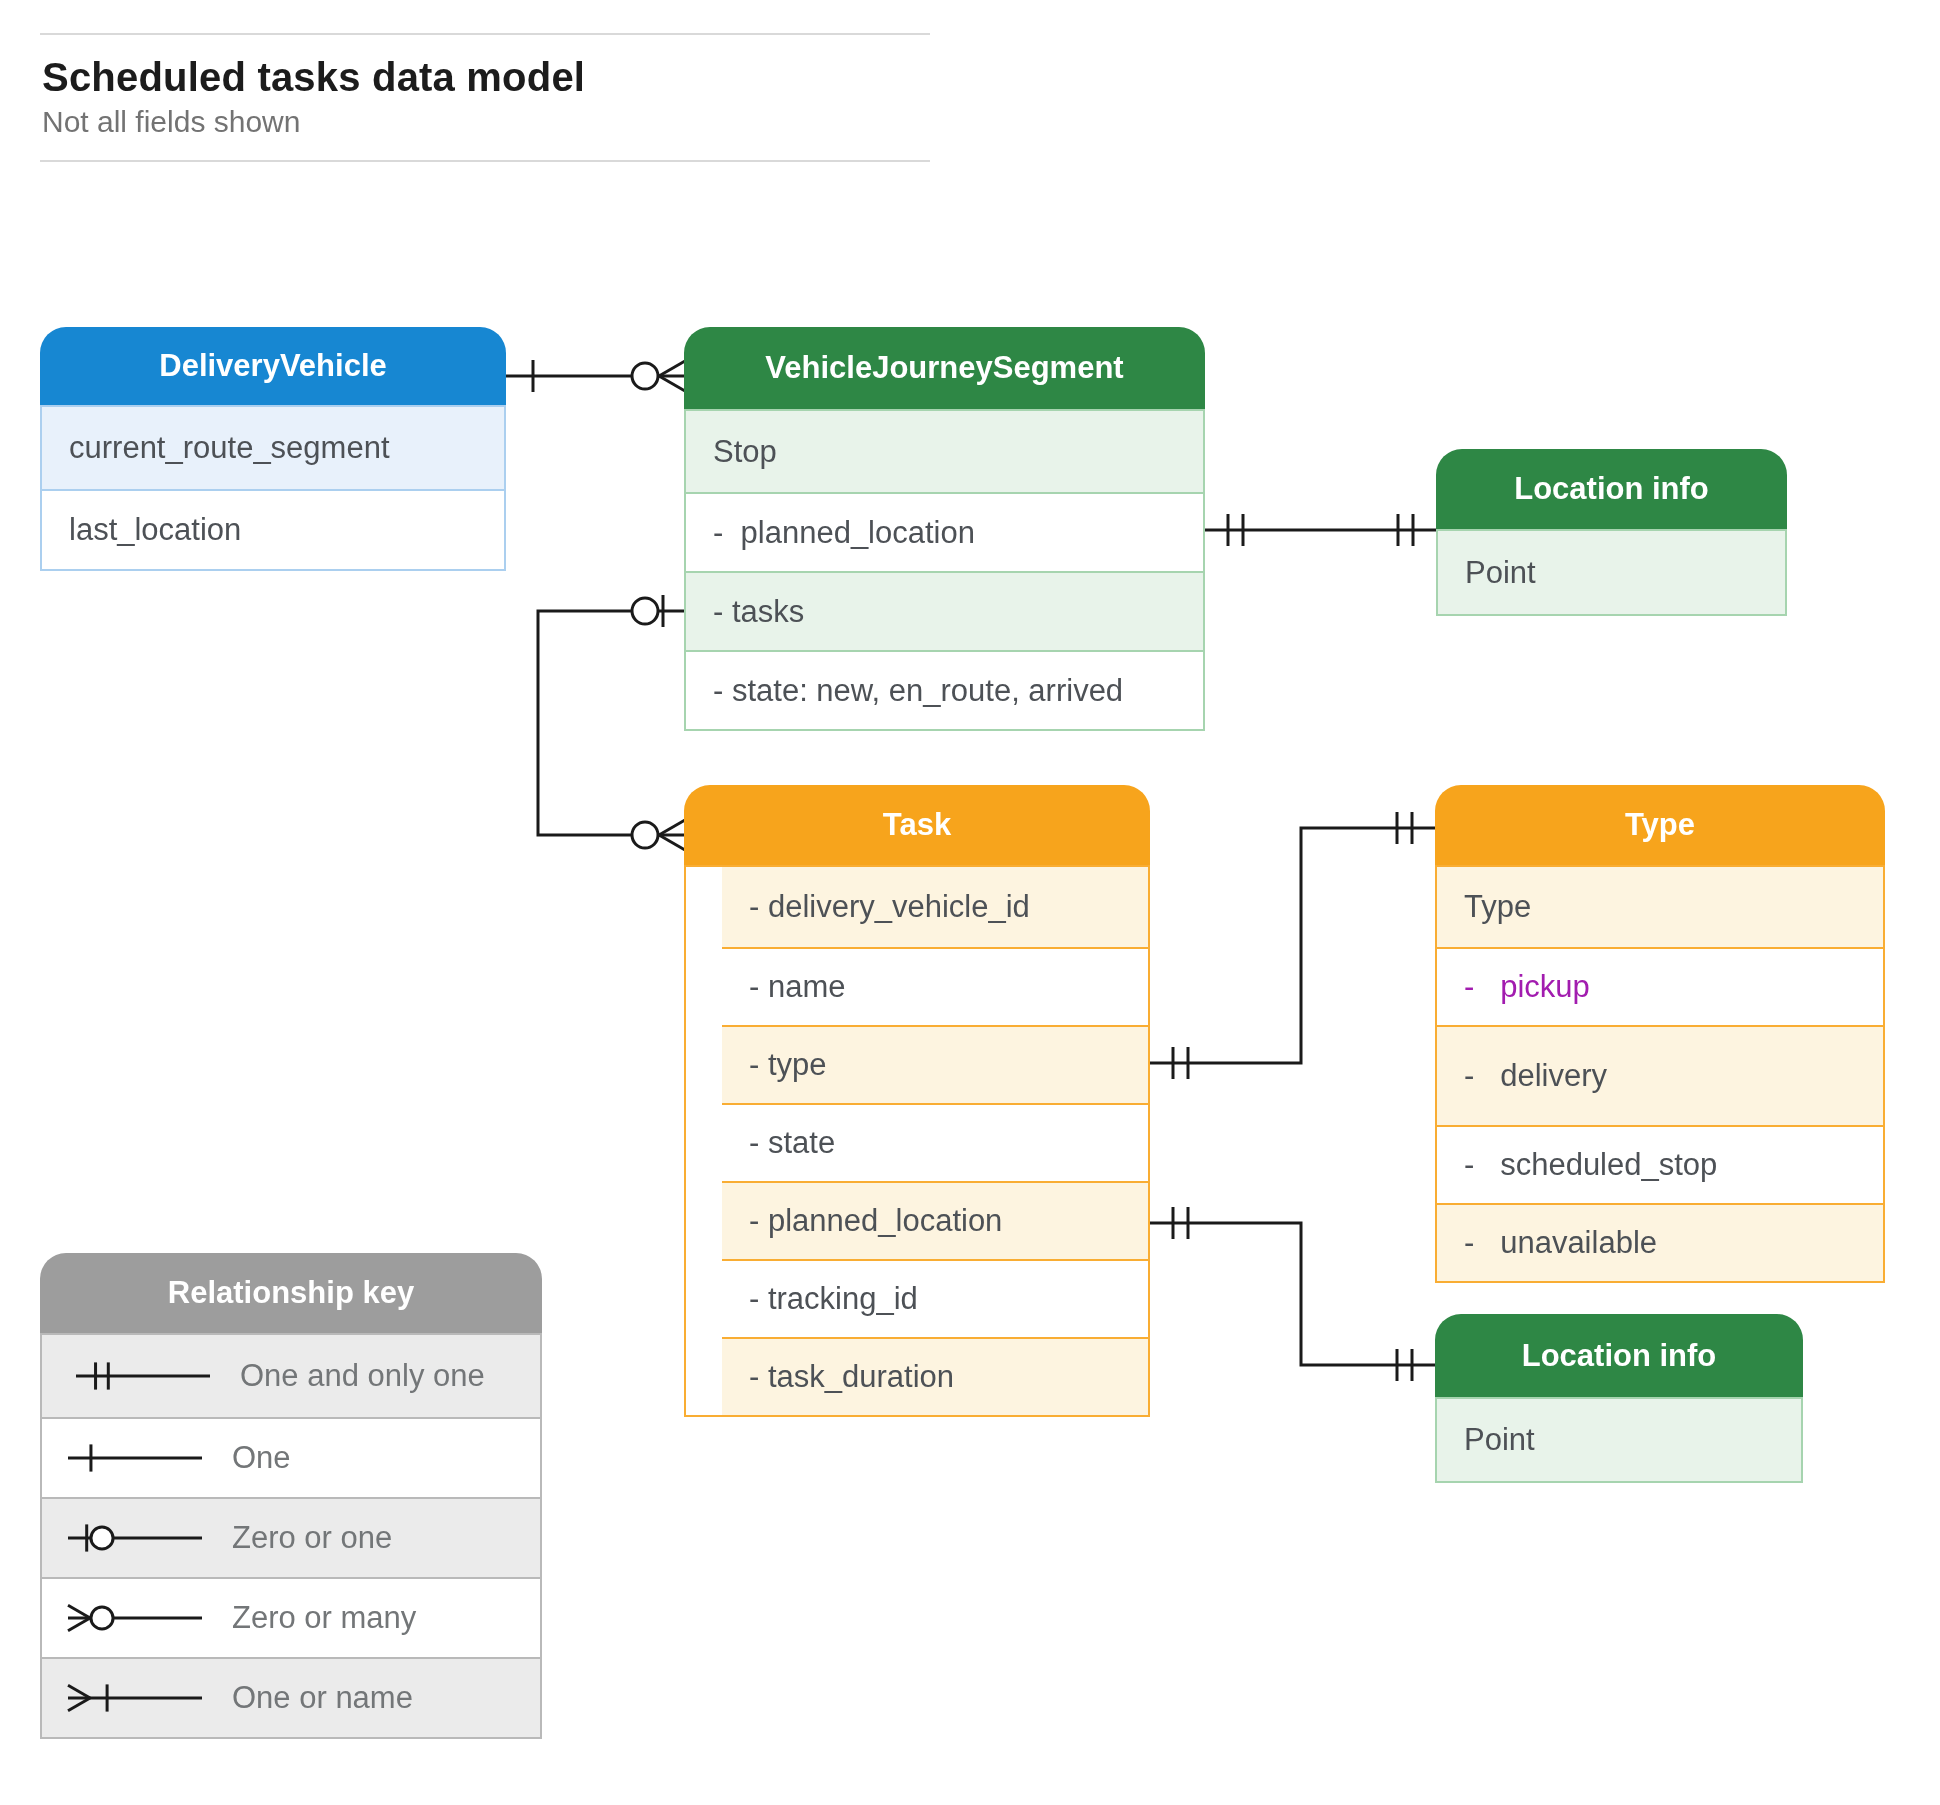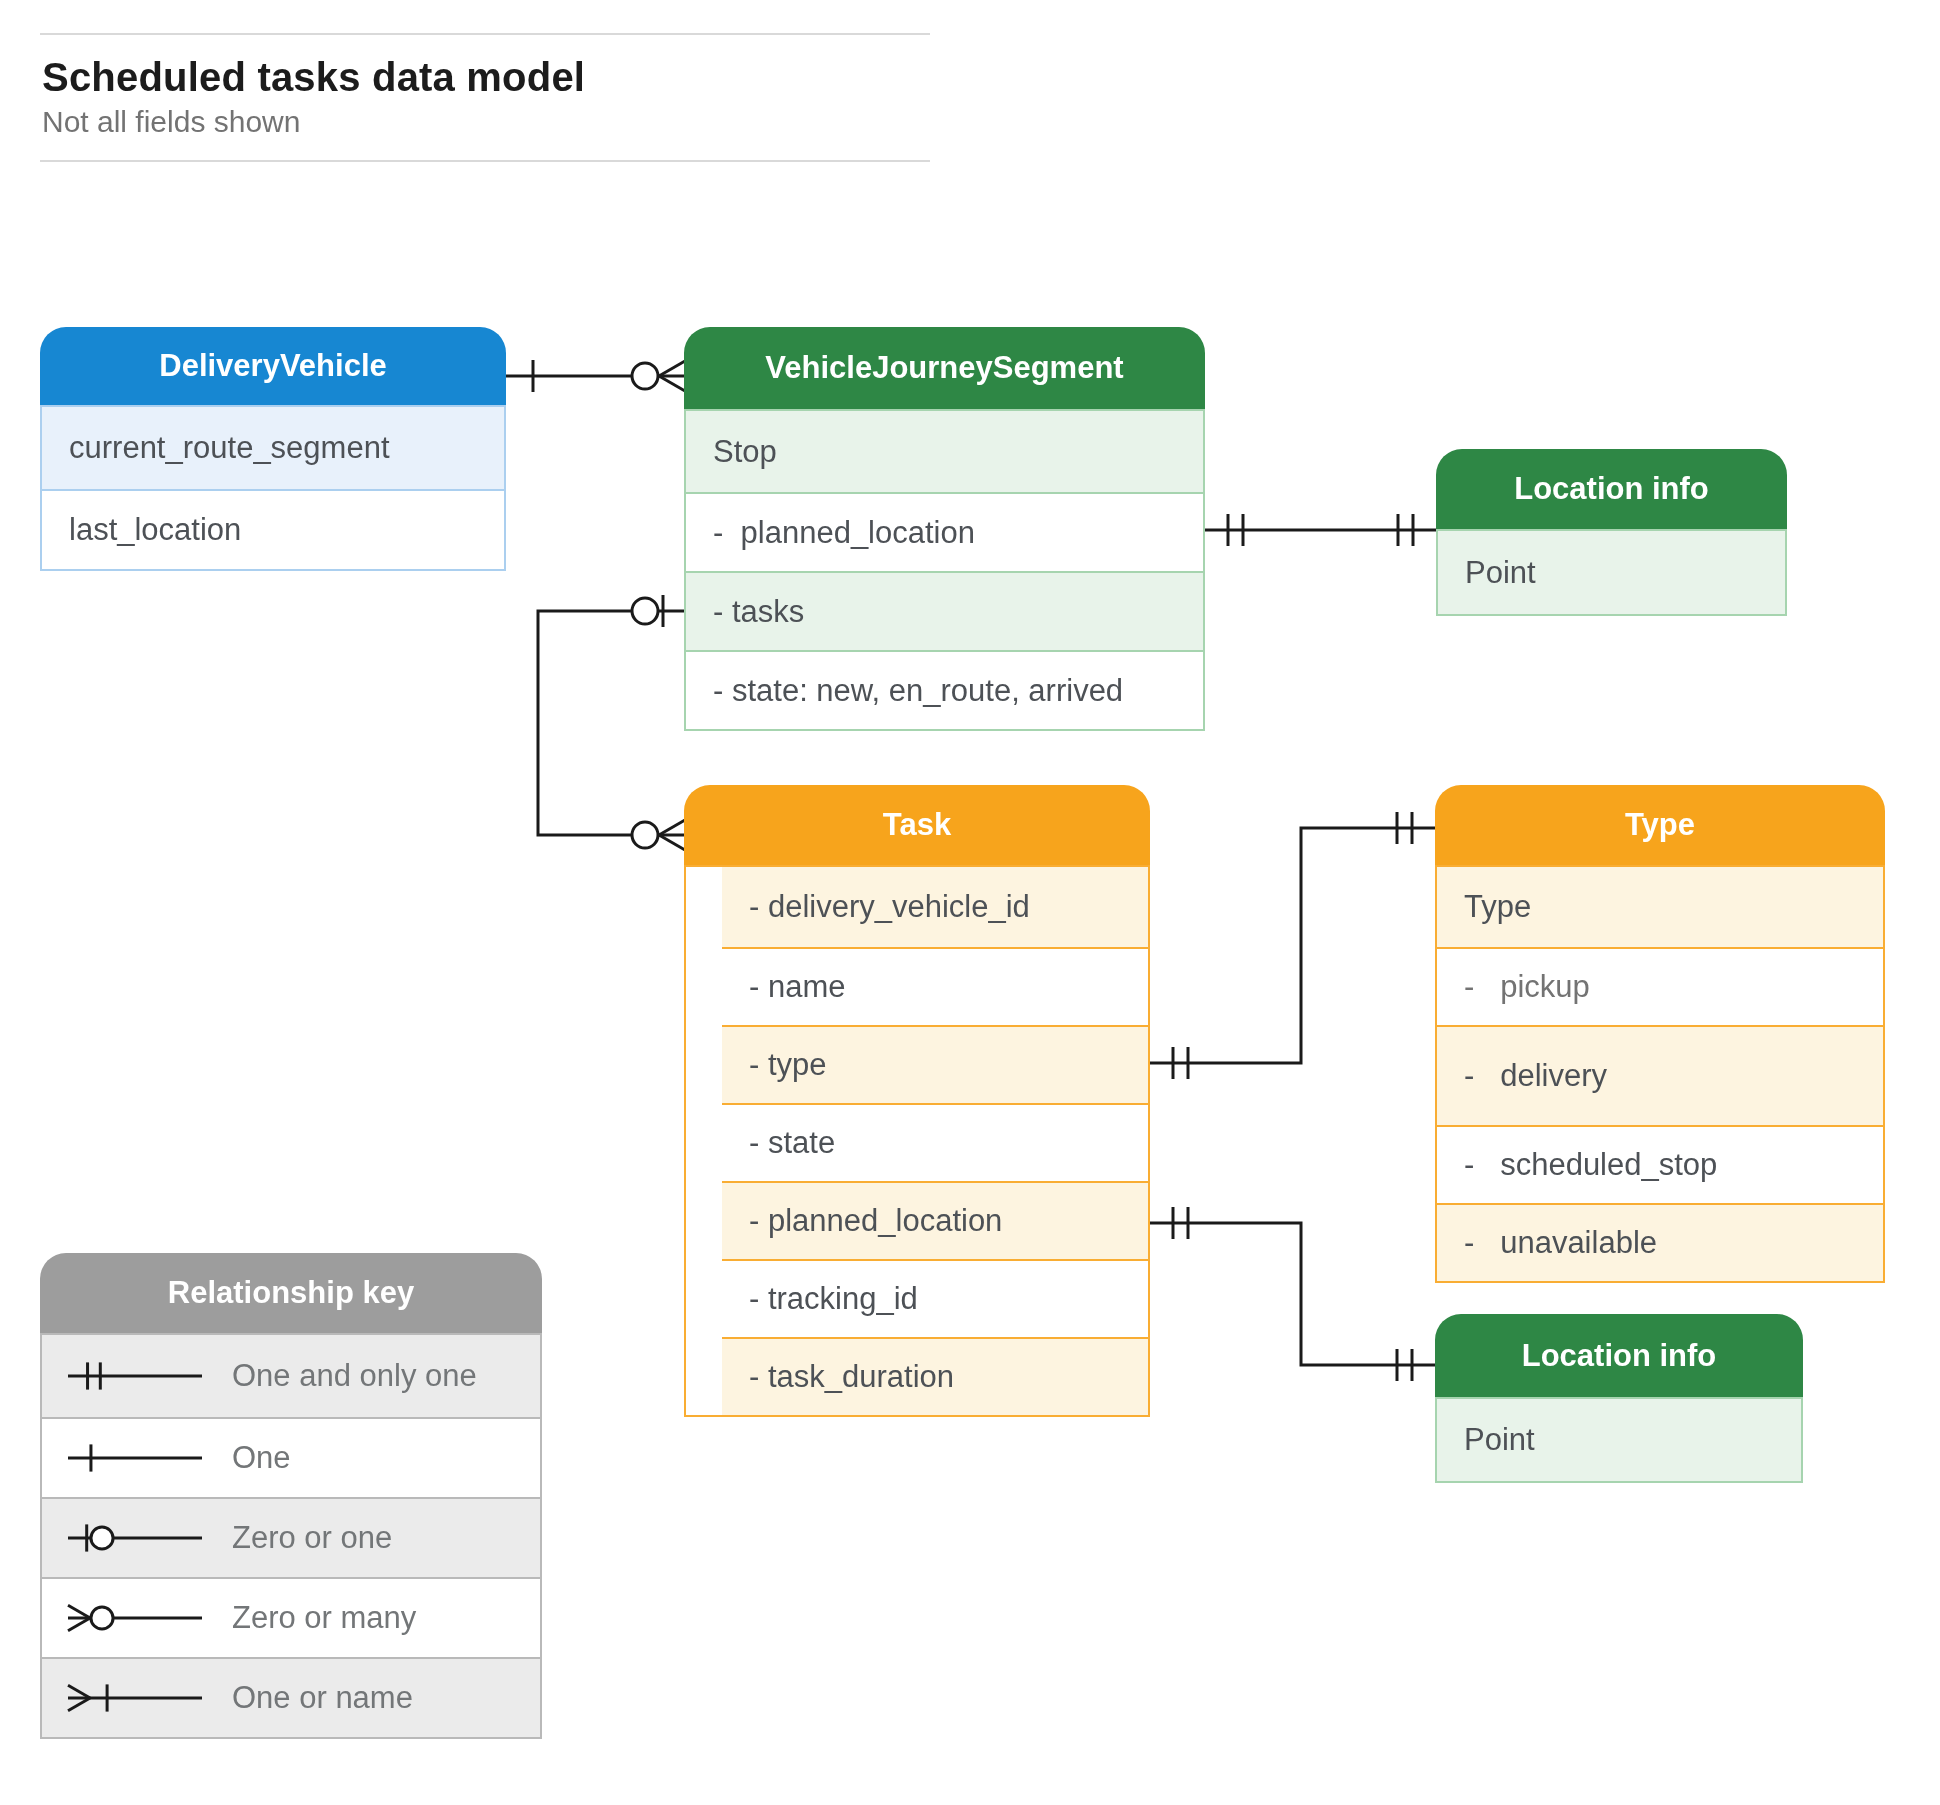--- a/index.html
+++ b/index.html
@@ -109,38 +109,38 @@
           <div class="entity-row" style="height: 78px; background: rgb(255, 255, 255); border-color: rgb(249, 173, 51); color: rgb(77, 81, 86);">- state</div>
           <div class="entity-row" style="height: 78px; background: rgb(253, 244, 224); border-color: rgb(249, 173, 51); color: rgb(77, 81, 86);">- planned_location</div>
           <div class="entity-row" style="height: 78px; background: rgb(255, 255, 255); border-color: rgb(249, 173, 51); color: rgb(77, 81, 86);">- tracking_id</div>
           <div class="entity-row" style="height: 78px; background: rgb(253, 244, 224); border-color: rgb(249, 173, 51); color: rgb(77, 81, 86);">- task_duration</div>
         </div>
       </div>
       <div class="entity" style="left: 1435px; top: 785px; width: 450px;">
         <div class="entity-header" style="height: 80px; background: rgb(247, 164, 28);">Type</div>
         <div class="entity-body" style="border-color: rgb(249, 173, 51);">
           <div class="entity-row" style="height: 80px; background: rgb(253, 244, 224); border-color: rgb(249, 173, 51); color: rgb(77, 81, 86);">Type</div>
-          <div class="entity-row" style="height: 78px; background: rgb(255, 255, 255); border-color: rgb(249, 173, 51); color: #737373;">-&nbsp;&nbsp; pickup</div>
+          <div class="entity-row" style="height: 78px; background: rgb(255, 255, 255); border-color: rgb(249, 173, 51); color: #a21caf;">-&nbsp;&nbsp; pickup</div>
           <div class="entity-row" style="height: 100px; background: rgb(253, 244, 224); border-color: rgb(249, 173, 51); color: rgb(77, 81, 86);">-&nbsp;&nbsp; delivery</div>
           <div class="entity-row" style="height: 78px; background: rgb(255, 255, 255); border-color: rgb(249, 173, 51); color: rgb(77, 81, 86);">-&nbsp;&nbsp; scheduled_stop</div>
           <div class="entity-row" style="height: 78px; background: rgb(253, 244, 224); border-color: rgb(249, 173, 51); color: rgb(77, 81, 86);">-&nbsp;&nbsp; unavailable</div>
         </div>
       </div>
       <div class="entity" style="left: 1435px; top: 1314px; width: 368px;">
         <div class="entity-header" style="height: 83px; background: rgb(46, 135, 69);">Location info</div>
         <div class="entity-body" style="border-color: rgb(166, 212, 175);">
           <div class="entity-row" style="height: 82px; background: rgb(232, 243, 234); border-color: rgb(166, 212, 175); color: rgb(77, 81, 86);">Point</div>
         </div>
       </div>
     </div>
   <div id="legend-mount">
       <div class="entity" style="left: 40px; top: 1253px; width: 502px;">
         <div class="entity-header" style="height: 80px; background: rgb(157, 157, 157);">Relationship key</div>
         <div class="entity-body" style="border-color: rgb(185, 185, 185);">
-          <div class="entity-row legend-row" style="height: 82px; background: rgb(235, 235, 235); border-color: rgb(185, 185, 185); padding-left: 0px;"><svg width="145" height="56" viewBox="0 0 145 56" class="sym">
+          <div class="entity-row legend-row" style="height: 82px; background: rgb(235, 235, 235); border-color: rgb(185, 185, 185); padding-left: 8px;"><svg width="145" height="56" viewBox="0 0 145 56" class="sym">
               <line x1="6" y1="28" x2="140" y2="28" stroke="#1a1a1a" stroke-width="3"></line>
               <line x1="25.55" y1="14.4" x2="25.55" y2="41.6" stroke="#1a1a1a" stroke-width="3"></line>
               <line x1="38.3" y1="14.4" x2="38.3" y2="41.6" stroke="#1a1a1a" stroke-width="3"></line>
             </svg><span class="lab">One and only one</span></div>
           <div class="entity-row legend-row" style="height: 80px; background: rgb(255, 255, 255); border-color: rgb(185, 185, 185); padding-left: 0px;"><svg width="145" height="56" viewBox="0 0 145 56" class="sym">
               <line x1="6" y1="28" x2="140" y2="28" stroke="#1a1a1a" stroke-width="3"></line>
               <line x1="28.95" y1="14.4" x2="28.95" y2="41.6" stroke="#1a1a1a" stroke-width="3"></line>
             </svg><span class="lab">One</span></div>
           <div class="entity-row legend-row" style="height: 80px; background: rgb(235, 235, 235); border-color: rgb(185, 185, 185); padding-left: 0px;"><svg width="145" height="56" viewBox="0 0 145 56" class="sym">
               <line x1="6" y1="28" x2="140" y2="28" stroke="#1a1a1a" stroke-width="3"></line>

